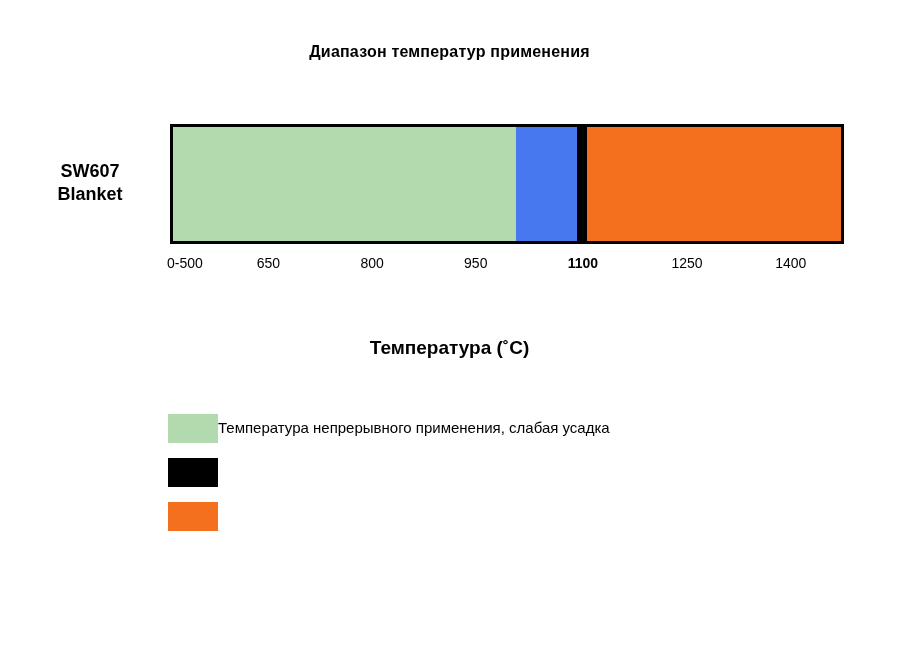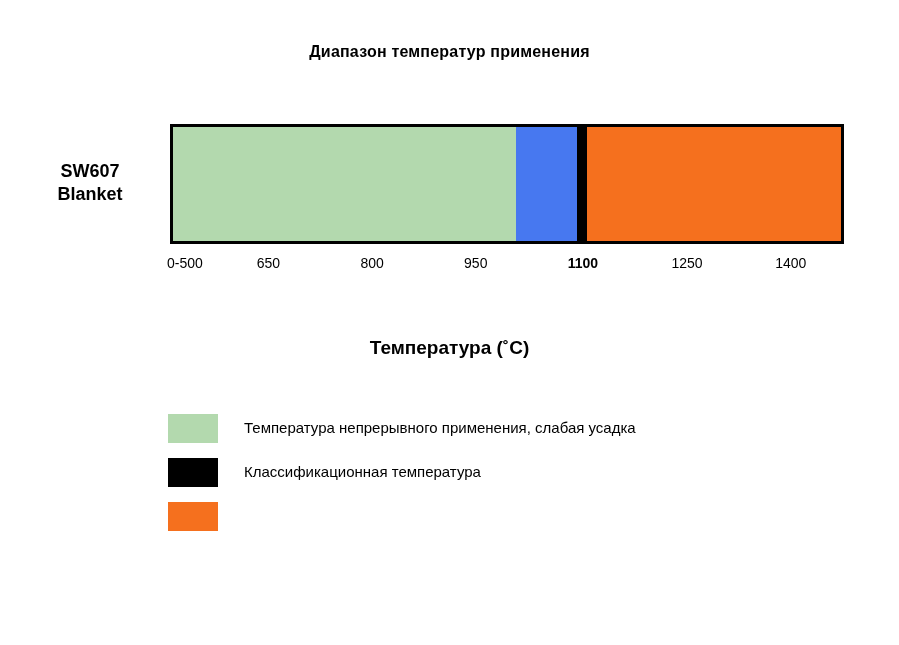--- a/index.html
+++ b/index.html
@@ -92,21 +92,20 @@
     display: flex;
     align-items: center;
     height: 44px;
   }
   .legend-swatch {
     width: 50px;
     height: 29px;
     flex: none;
   }
   .legend-text {
-    margin-left: 26px;
     font-size: 15px;
     line-height: 18px;
   }
 </style>
 </head>
 <body>
 
 <div id="chart-title">Диапазон температур применения</div>
 
 <div id="category-label">SW607
@@ -131,18 +130,17 @@
 
 <div id="axis-label">Температура (˚C)</div>
 
 <div id="legend">
   <div class="legend-row">
     <span class="legend-swatch" style="background: rgb(179, 217, 174);"></span>
     <span class="legend-text">Температура непрерывного применения, слабая усадка</span>
   </div>
   <div class="legend-row">
     <span class="legend-swatch" style="background: rgb(0, 0, 0);"></span>
-    <span class="legend-text">Классификационная температура</span>
   </div>
   <div class="legend-row">
     <span class="legend-swatch" style="background: rgb(245, 112, 30);"></span>
   </div>
 </div>
 
 </body></html>

